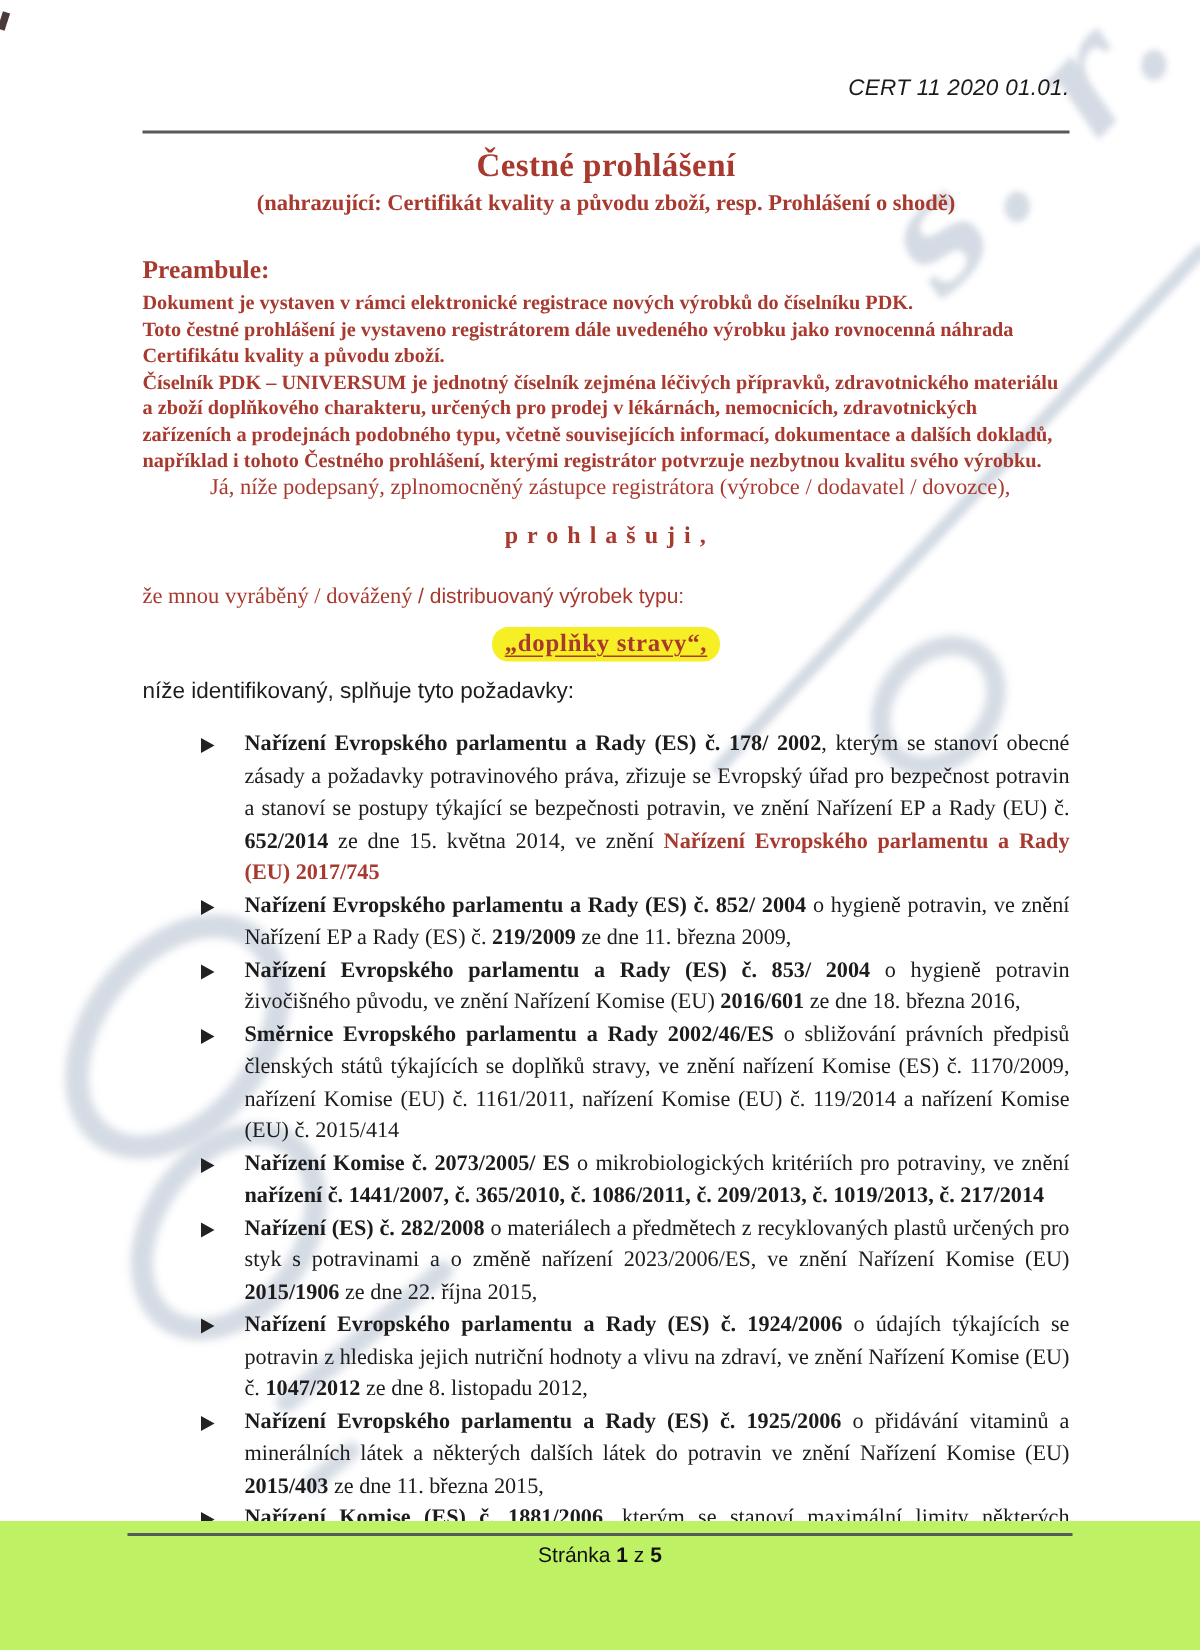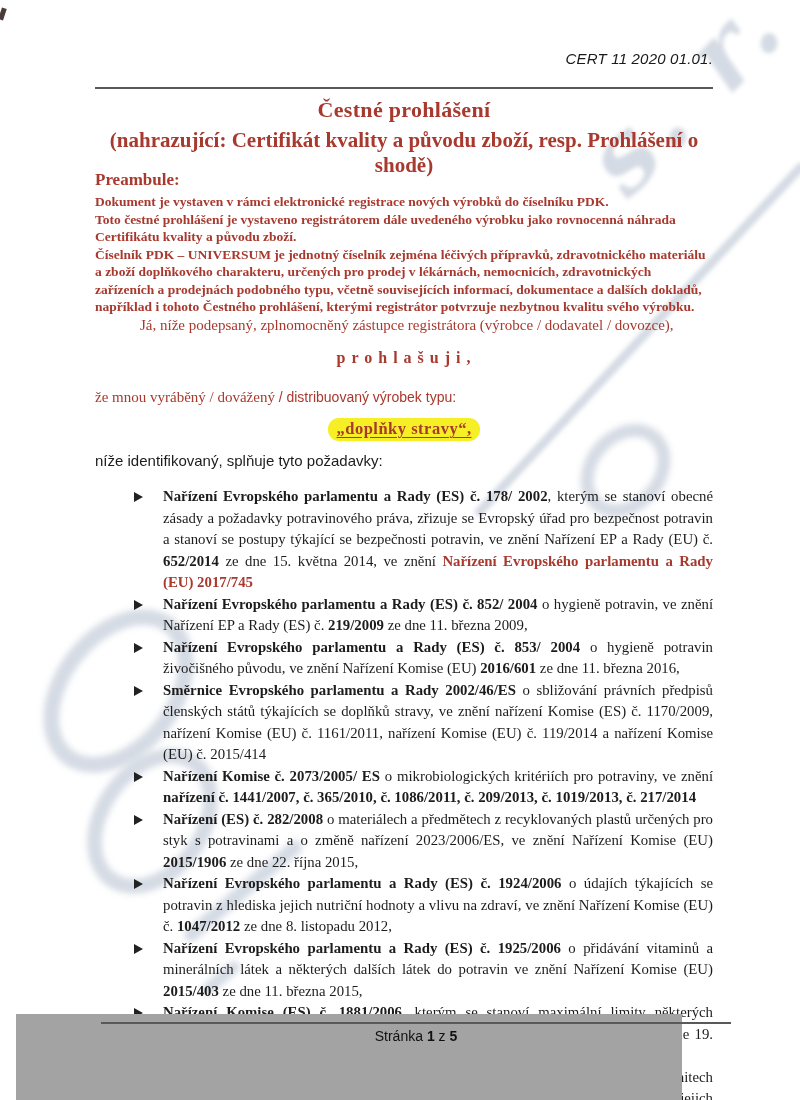--- a/index.html
+++ b/index.html
@@ -50,21 +50,21 @@
     font-style:italic;font-weight:normal;font-size:15px;color:#1a1a1a;letter-spacing:.2px;
   }
   .hdr-rule{position:absolute;top:87px;left:0;width:618px;border-top:2px solid var(--rule);}
 
   .doc-title{
     position:absolute;top:97px;left:0;width:618px;text-align:center;
     font-size:22px;font-weight:bold;color:var(--accent-red);letter-spacing:.3px;
   }
   .doc-subtitle{
     position:absolute;top:128px;left:0;width:618px;text-align:center;
-    font-size:21px;font-weight:bold;color:var(--accent-red);
+    font-size:15px;font-weight:bold;color:var(--accent-red);
   }
 
   .preamble{position:absolute;top:170px;left:0;width:618px;color:var(--accent-red);}
   .preamble h2{margin:0 0 3px 0;font-size:17px;font-weight:bold;}
   .preamble p{margin:0;font-size:13.5px;line-height:17.5px;font-weight:bold;}
 
   .ja-line{
     position:absolute;top:317px;left:0;width:618px;
     font-size:15px;color:var(--accent-red);text-indent:45px;
   }
@@ -93,21 +93,21 @@
   .reg-item{
     position:relative;padding-left:31px;margin:0;
     font-size:14.8px;line-height:21.5px;text-align:justify;color:var(--ink);
   }
   .bullet{
     position:absolute;left:2px;top:6px;width:0;height:0;
     border-left:9px solid #222;border-top:5px solid transparent;border-bottom:5px solid transparent;
   }
 
   
-  .footer{position:absolute;left:16px;top:1014px;width:666px;height:86px;background:#a3a3a3;z-index:3;}
+  .footer{position:absolute;left:0;top:1014px;width:800px;height:86px;background:#bef264;z-index:3;}
   .footer-rule{position:absolute;top:8px;left:85px;width:630px;border-top:2px solid var(--rule);}
   .page-number{
     position:absolute;top:14px;left:0;width:800px;text-align:center;
     font-family:"Liberation Sans","DejaVu Sans",sans-serif;font-size:14px;color:#111;
   }
 </style>
 </head>
 <body>
 
 <div class="page">
@@ -153,21 +153,21 @@
       <li class="reg-item">
       <span class="bullet"></span>
       <span class="reg-text"><span class="b">Nařízení Evropského parlamentu a Rady (ES) č. 178/ 2002</span><span>, kterým se stanoví obecné zásady a požadavky potravinového práva, zřizuje se Evropský úřad pro bezpečnost potravin a stanoví se postupy týkající se bezpečnosti potravin, ve znění Nařízení EP a Rady (EU) č. </span><span class="b">652/2014</span><span> ze dne 15. května 2014, ve znění </span><span class="b red">Nařízení Evropského parlamentu a Rady (EU) 2017/745</span></span>
     </li>
       <li class="reg-item">
       <span class="bullet"></span>
       <span class="reg-text"><span class="b">Nařízení Evropského parlamentu a Rady (ES) č. 852/ 2004</span><span> o hygieně potravin, ve znění Nařízení EP a Rady (ES) č. </span><span class="b">219/2009</span><span> ze dne 11. března 2009,</span></span>
     </li>
       <li class="reg-item">
       <span class="bullet"></span>
-      <span class="reg-text"><span class="b">Nařízení Evropského parlamentu a Rady (ES) č. 853/ 2004</span><span> o hygieně potravin živočišného původu, ve znění Nařízení Komise (EU) </span><span class="b">2016/601</span><span> ze dne 11. března 2016,</span></span>
+      <span class="reg-text"><span class="b">Nařízení Evropského parlamentu a Rady (ES) č. 853/ 2004</span><span> o hygieně potravin živočišného původu, ve znění Nařízení Komise (EU) </span><span class="b">2016/601</span><span> ze dne 18. března 2016,</span></span>
     </li>
       <li class="reg-item">
       <span class="bullet"></span>
       <span class="reg-text"><span class="b">Směrnice Evropského parlamentu a Rady 2002/46/ES</span><span> o sbližování právních předpisů členských států týkajících se doplňků stravy, ve znění nařízení Komise (ES) č. 1170/2009, nařízení Komise (EU) č. 1161/2011, nařízení Komise (EU) č. 119/2014 a nařízení Komise (EU) č. 2015/414</span></span>
     </li>
       <li class="reg-item">
       <span class="bullet"></span>
       <span class="reg-text"><span class="b">Nařízení Komise č. 2073/2005/ ES</span><span> o mikrobiologických kritériích pro potraviny, ve znění </span><span class="b">nařízení č. 1441/2007, č. 365/2010, č. 1086/2011, č. 209/2013, č. 1019/2013, č. 217/2014</span></span>
     </li>
       <li class="reg-item">

